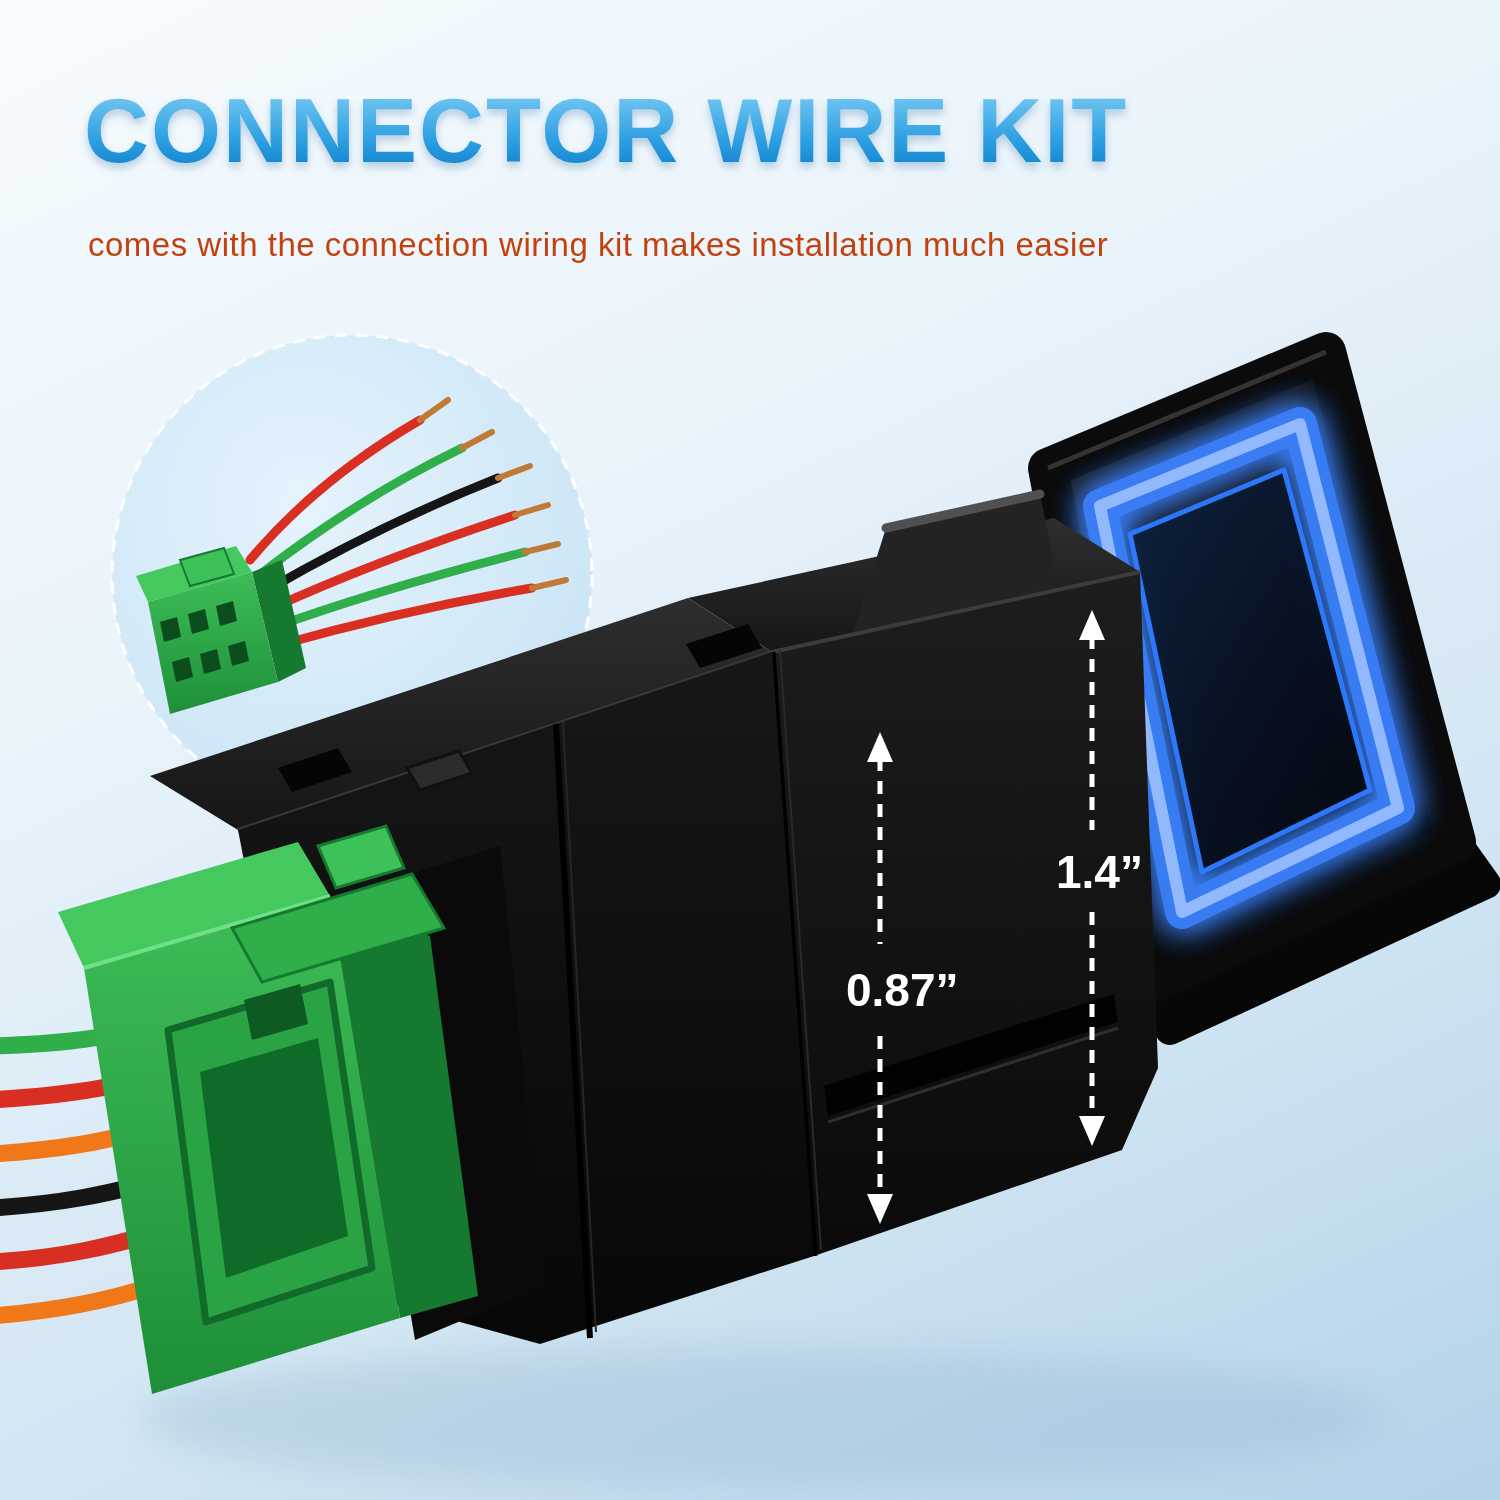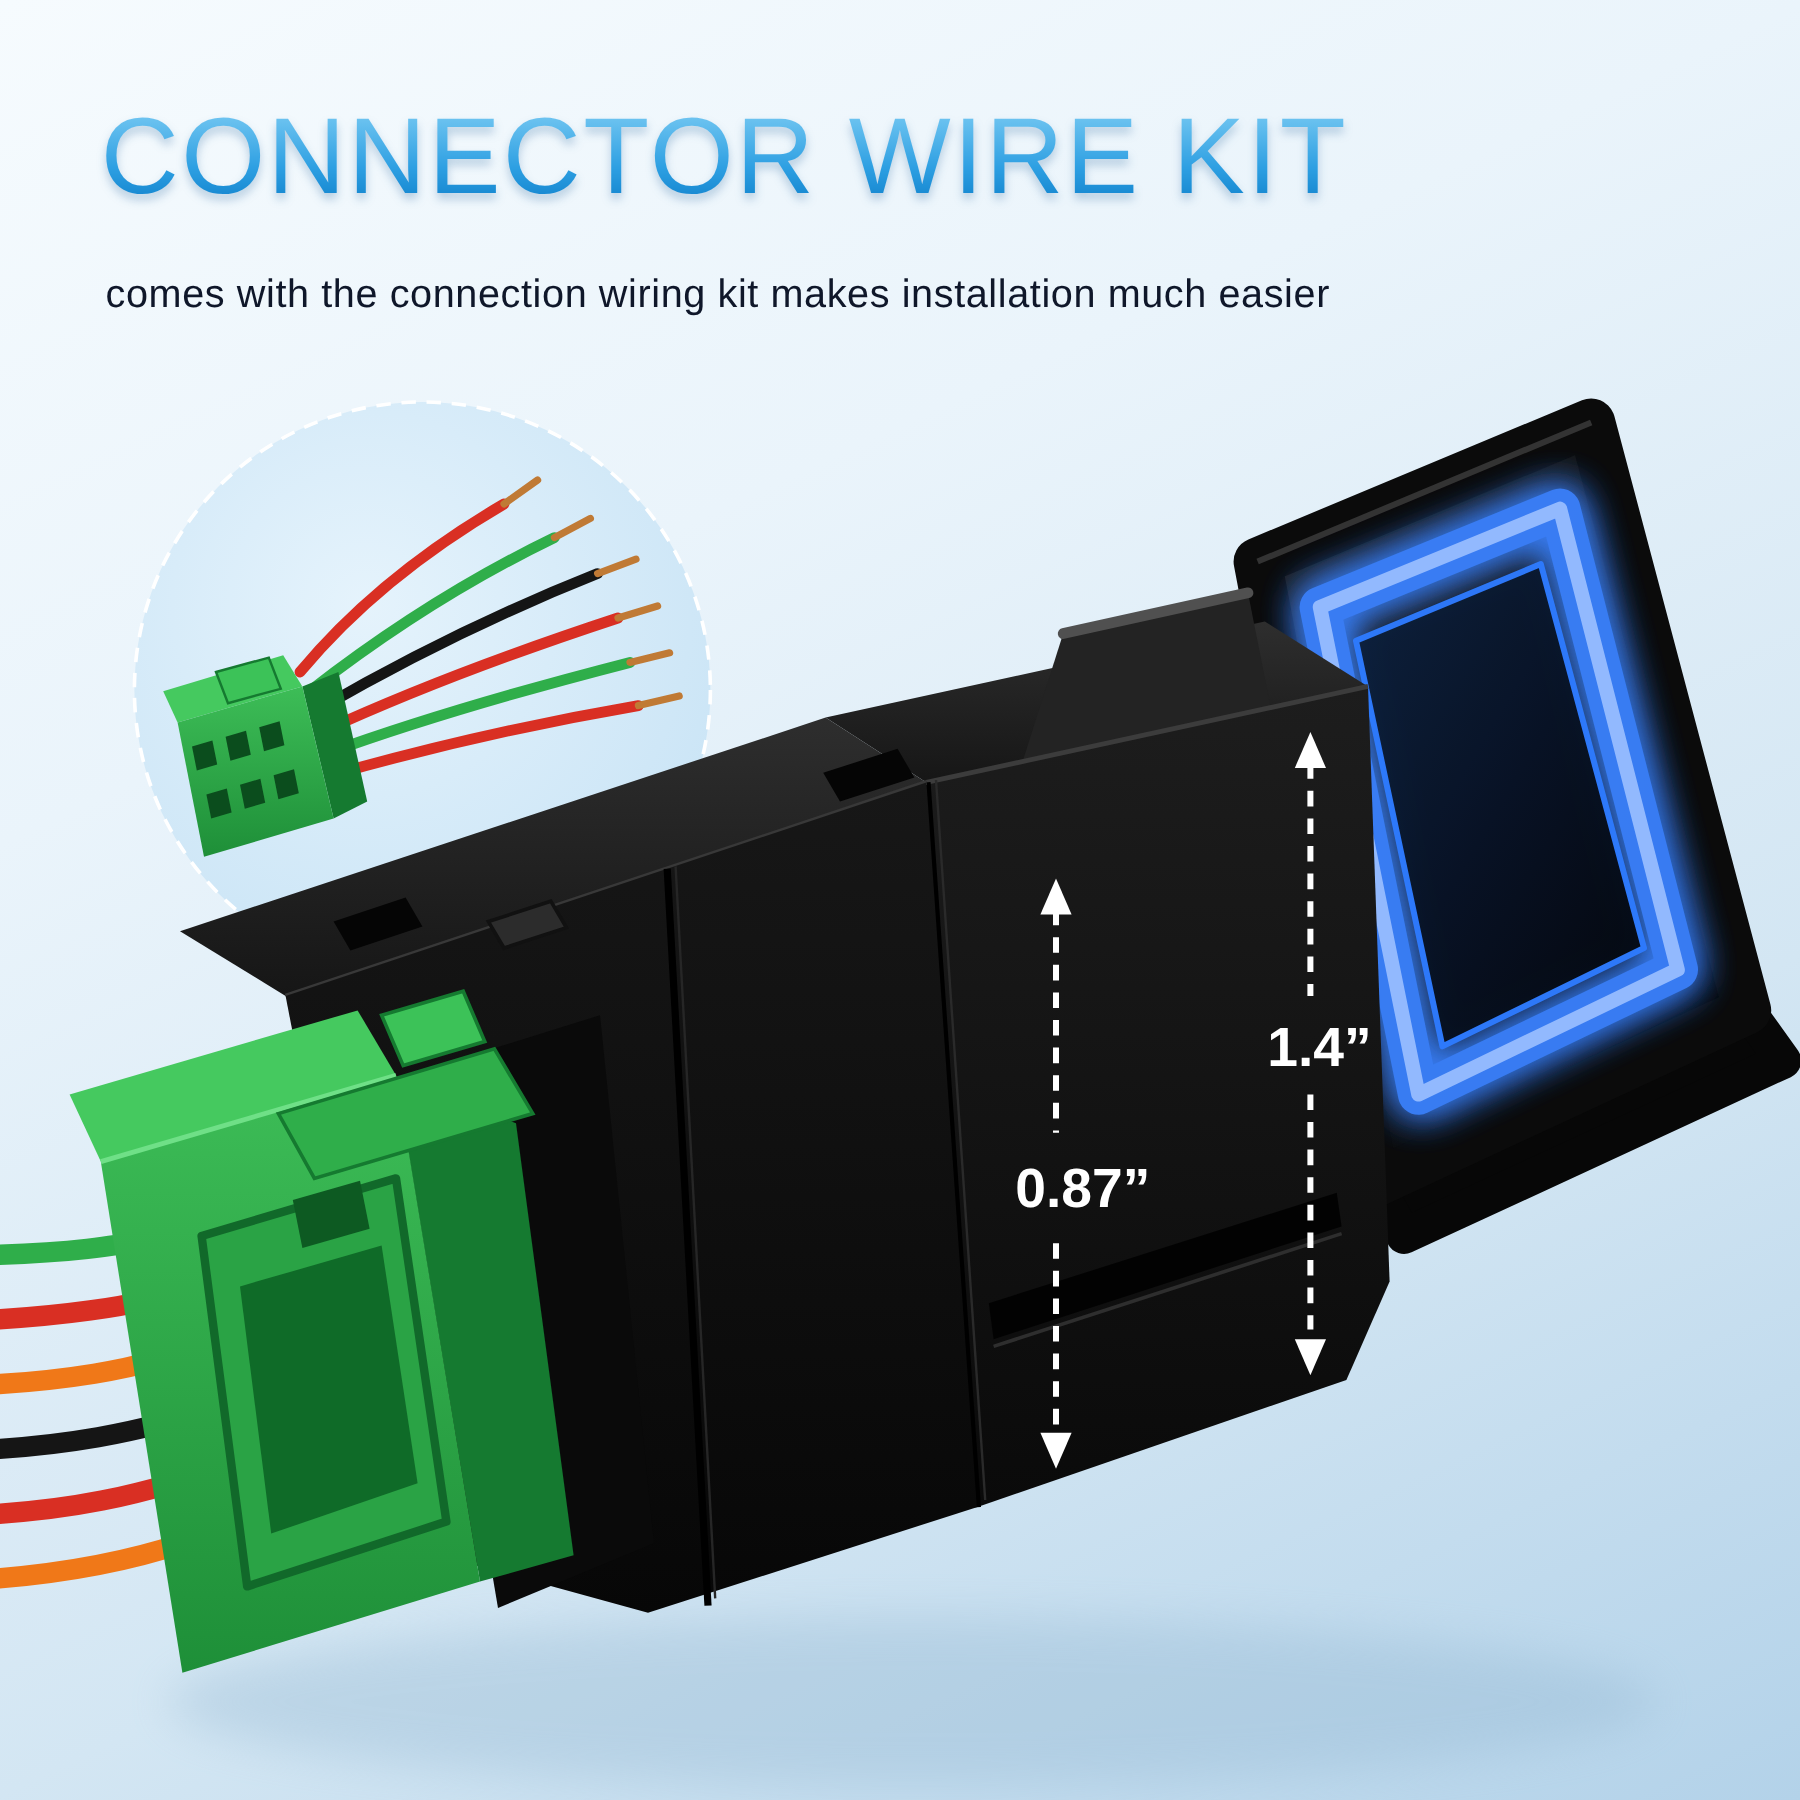--- a/index.html
+++ b/index.html
@@ -5,28 +5,28 @@
   * { margin:0; padding:0; box-sizing:border-box; }
   html,body { width:1500px; height:1500px; }
   body {
     position:relative;
     overflow:hidden;
     font-family:"Liberation Sans", sans-serif;
     background:linear-gradient(155deg,#f6fbfe 0%,#eaf4fb 32%,#d3e6f3 68%,#b3d2e9 100%);
   }
   .title {
     position:absolute; left:84px; top:86px;
-    font-size:90px; font-weight:400; letter-spacing:2px; line-height:1; white-space:nowrap;
+    font-size:90px; font-weight:700; letter-spacing:2px; line-height:1; white-space:nowrap;
     background:linear-gradient(180deg,#7ecdf4 0%,#2d9fe2 60%,#0d7ec9 100%);
     -webkit-background-clip:text; background-clip:text; color:transparent;
     filter:drop-shadow(0 5px 4px rgba(20,90,150,.28));
   }
   .subtitle {
     position:absolute; left:88px; top:226px;
-    font-size:33px; color:#0f172a; letter-spacing:.5px; white-space:nowrap;text-align:right;
+    font-size:33px; color:#c2410c; letter-spacing:.5px; white-space:nowrap;text-align:right;
   }
   svg.scene { position:absolute; left:0; top:0; width:1500px; height:1500px; display:block; }
   .dim-text { font-family:"Liberation Sans", sans-serif; font-size:46px; font-weight:bold; fill:#ffffff; }
 </style>
 </head>
 <body>
 
 <h1 class="title">CONNECTOR WIRE KIT</h1>
 <p class="subtitle">comes with the connection wiring kit makes installation much easier</p>
 

